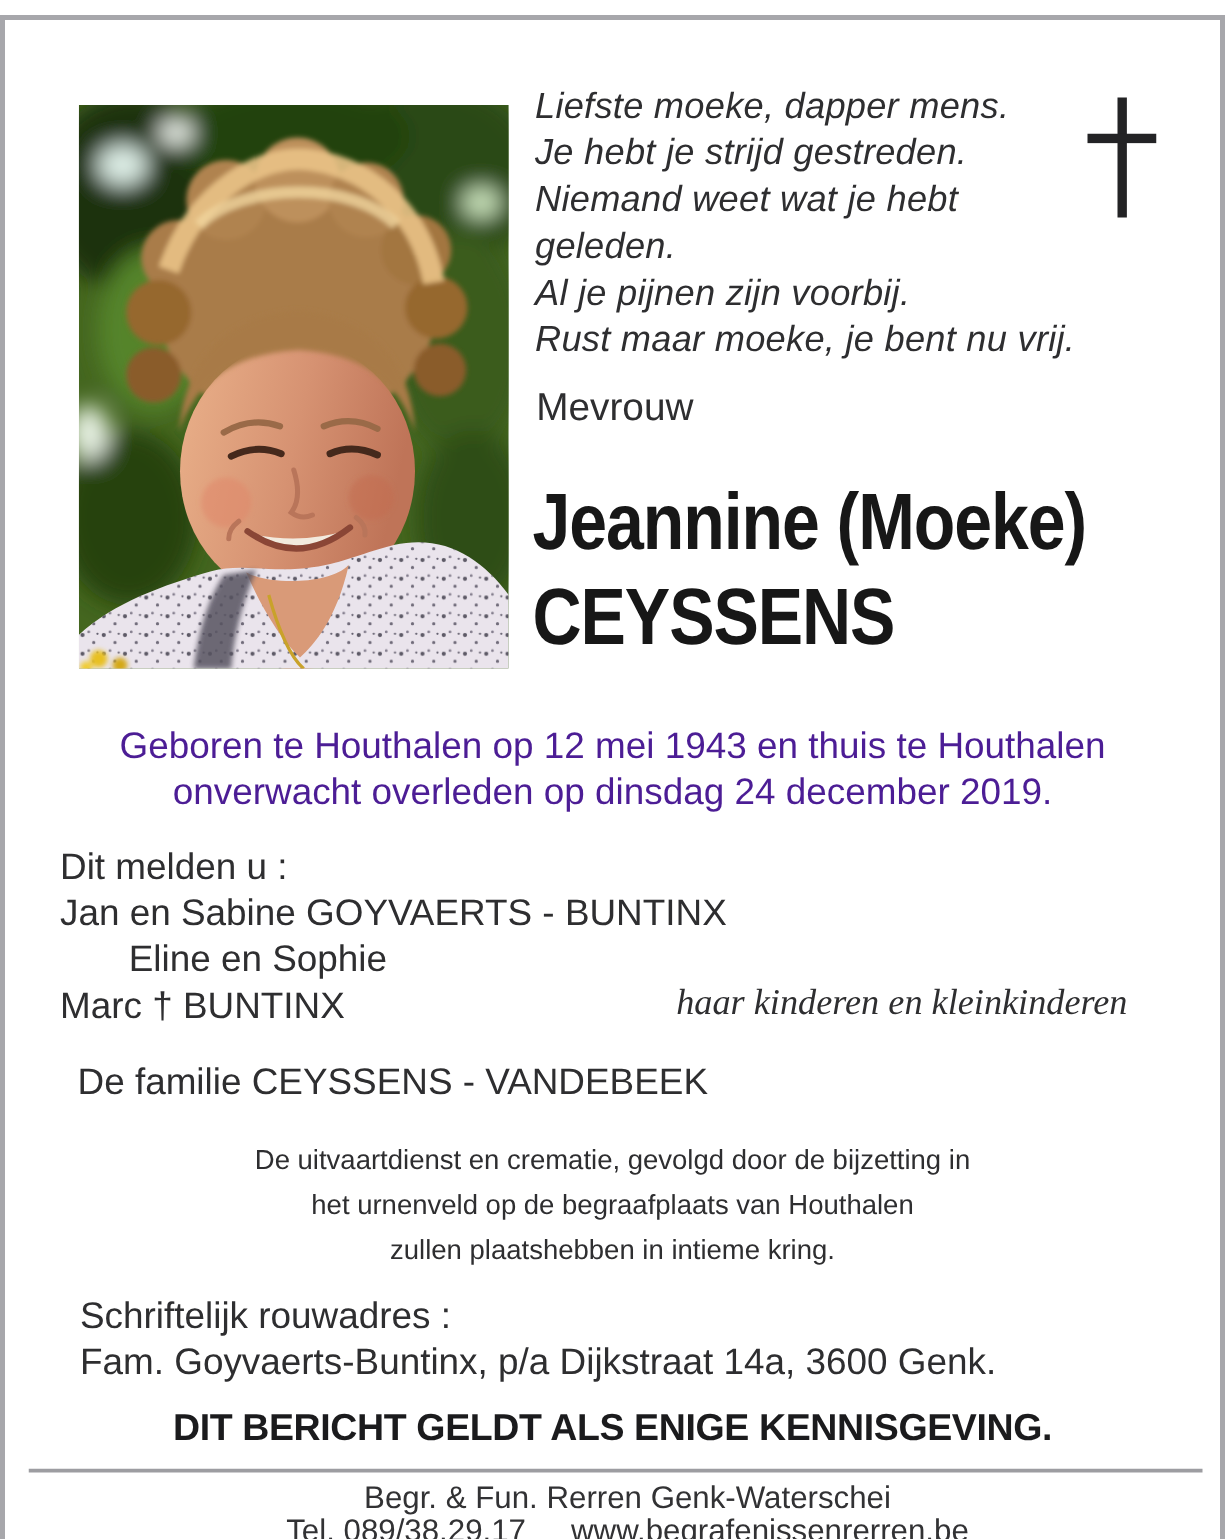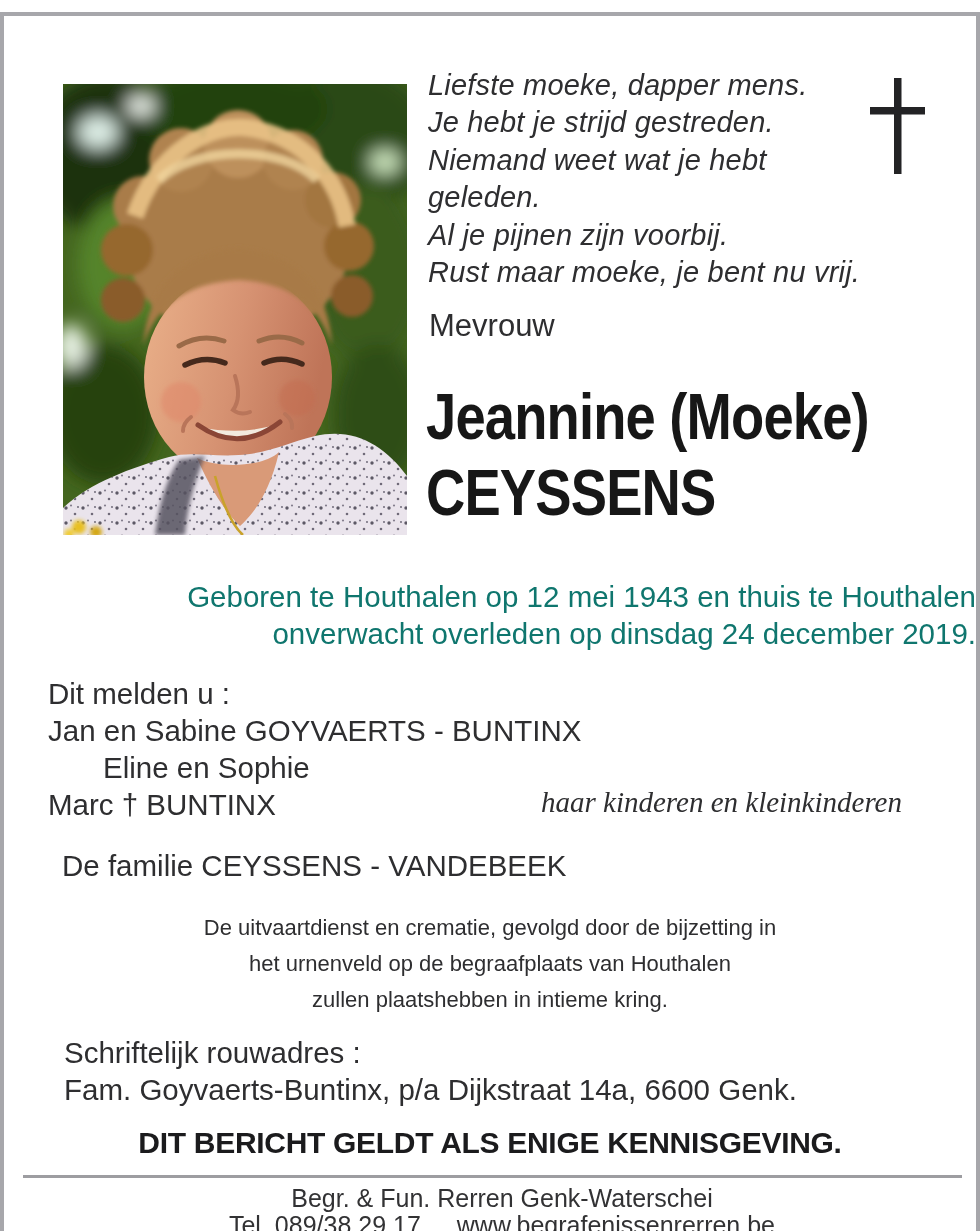--- a/index.html
+++ b/index.html
@@ -61,24 +61,24 @@
     letter-spacing: -1px;
     transform: scaleX(0.85);
     transform-origin: left top;
     white-space: nowrap;
   }
 
   .life-dates {
     position: absolute;
     left: 0; top: 562px;
     width: 100%;
-    text-align: right;
+    text-align: center;
     font-size: 29.5px;
     line-height: 37px;
-    color: #0f766e;
+    color: #4c1d95;
   }
 
   .announcement {
     position: absolute;
     left: 44px; top: 659px;
     font-size: 29.5px;
     line-height: 37px;
     color: #2e2e30;
   }
   .announcement .indent { padding-left: 55px; }
@@ -282,21 +282,21 @@
   <div class="family-line">De familie CEYSSENS - VANDEBEEK</div>
 
   <div class="service">
     <div>De uitvaartdienst en crematie, gevolgd door de bijzetting in</div>
     <div>het urnenveld op de begraafplaats van Houthalen</div>
     <div>zullen plaatshebben in intieme kring.</div>
   </div>
 
   <div class="correspondence">
     <div>Schriftelijk rouwadres :</div>
-    <div>Fam. Goyvaerts-Buntinx, p/a Dijkstraat 14a, 6600 Genk.</div>
+    <div>Fam. Goyvaerts-Buntinx, p/a Dijkstraat 14a, 3600 Genk.</div>
   </div>
 
   <div class="notice">DIT BERICHT GELDT ALS ENIGE KENNISGEVING.</div>
 
   <div class="footer-divider"></div>
   <div class="footer">
     <div>Begr. &amp; Fun. Rerren Genk-Waterschei</div>
     <div>
       <span>Tel. 089/38.29.17</span><span class="contact-gap"></span><span>www.begrafenissenrerren.be</span>
     </div>

